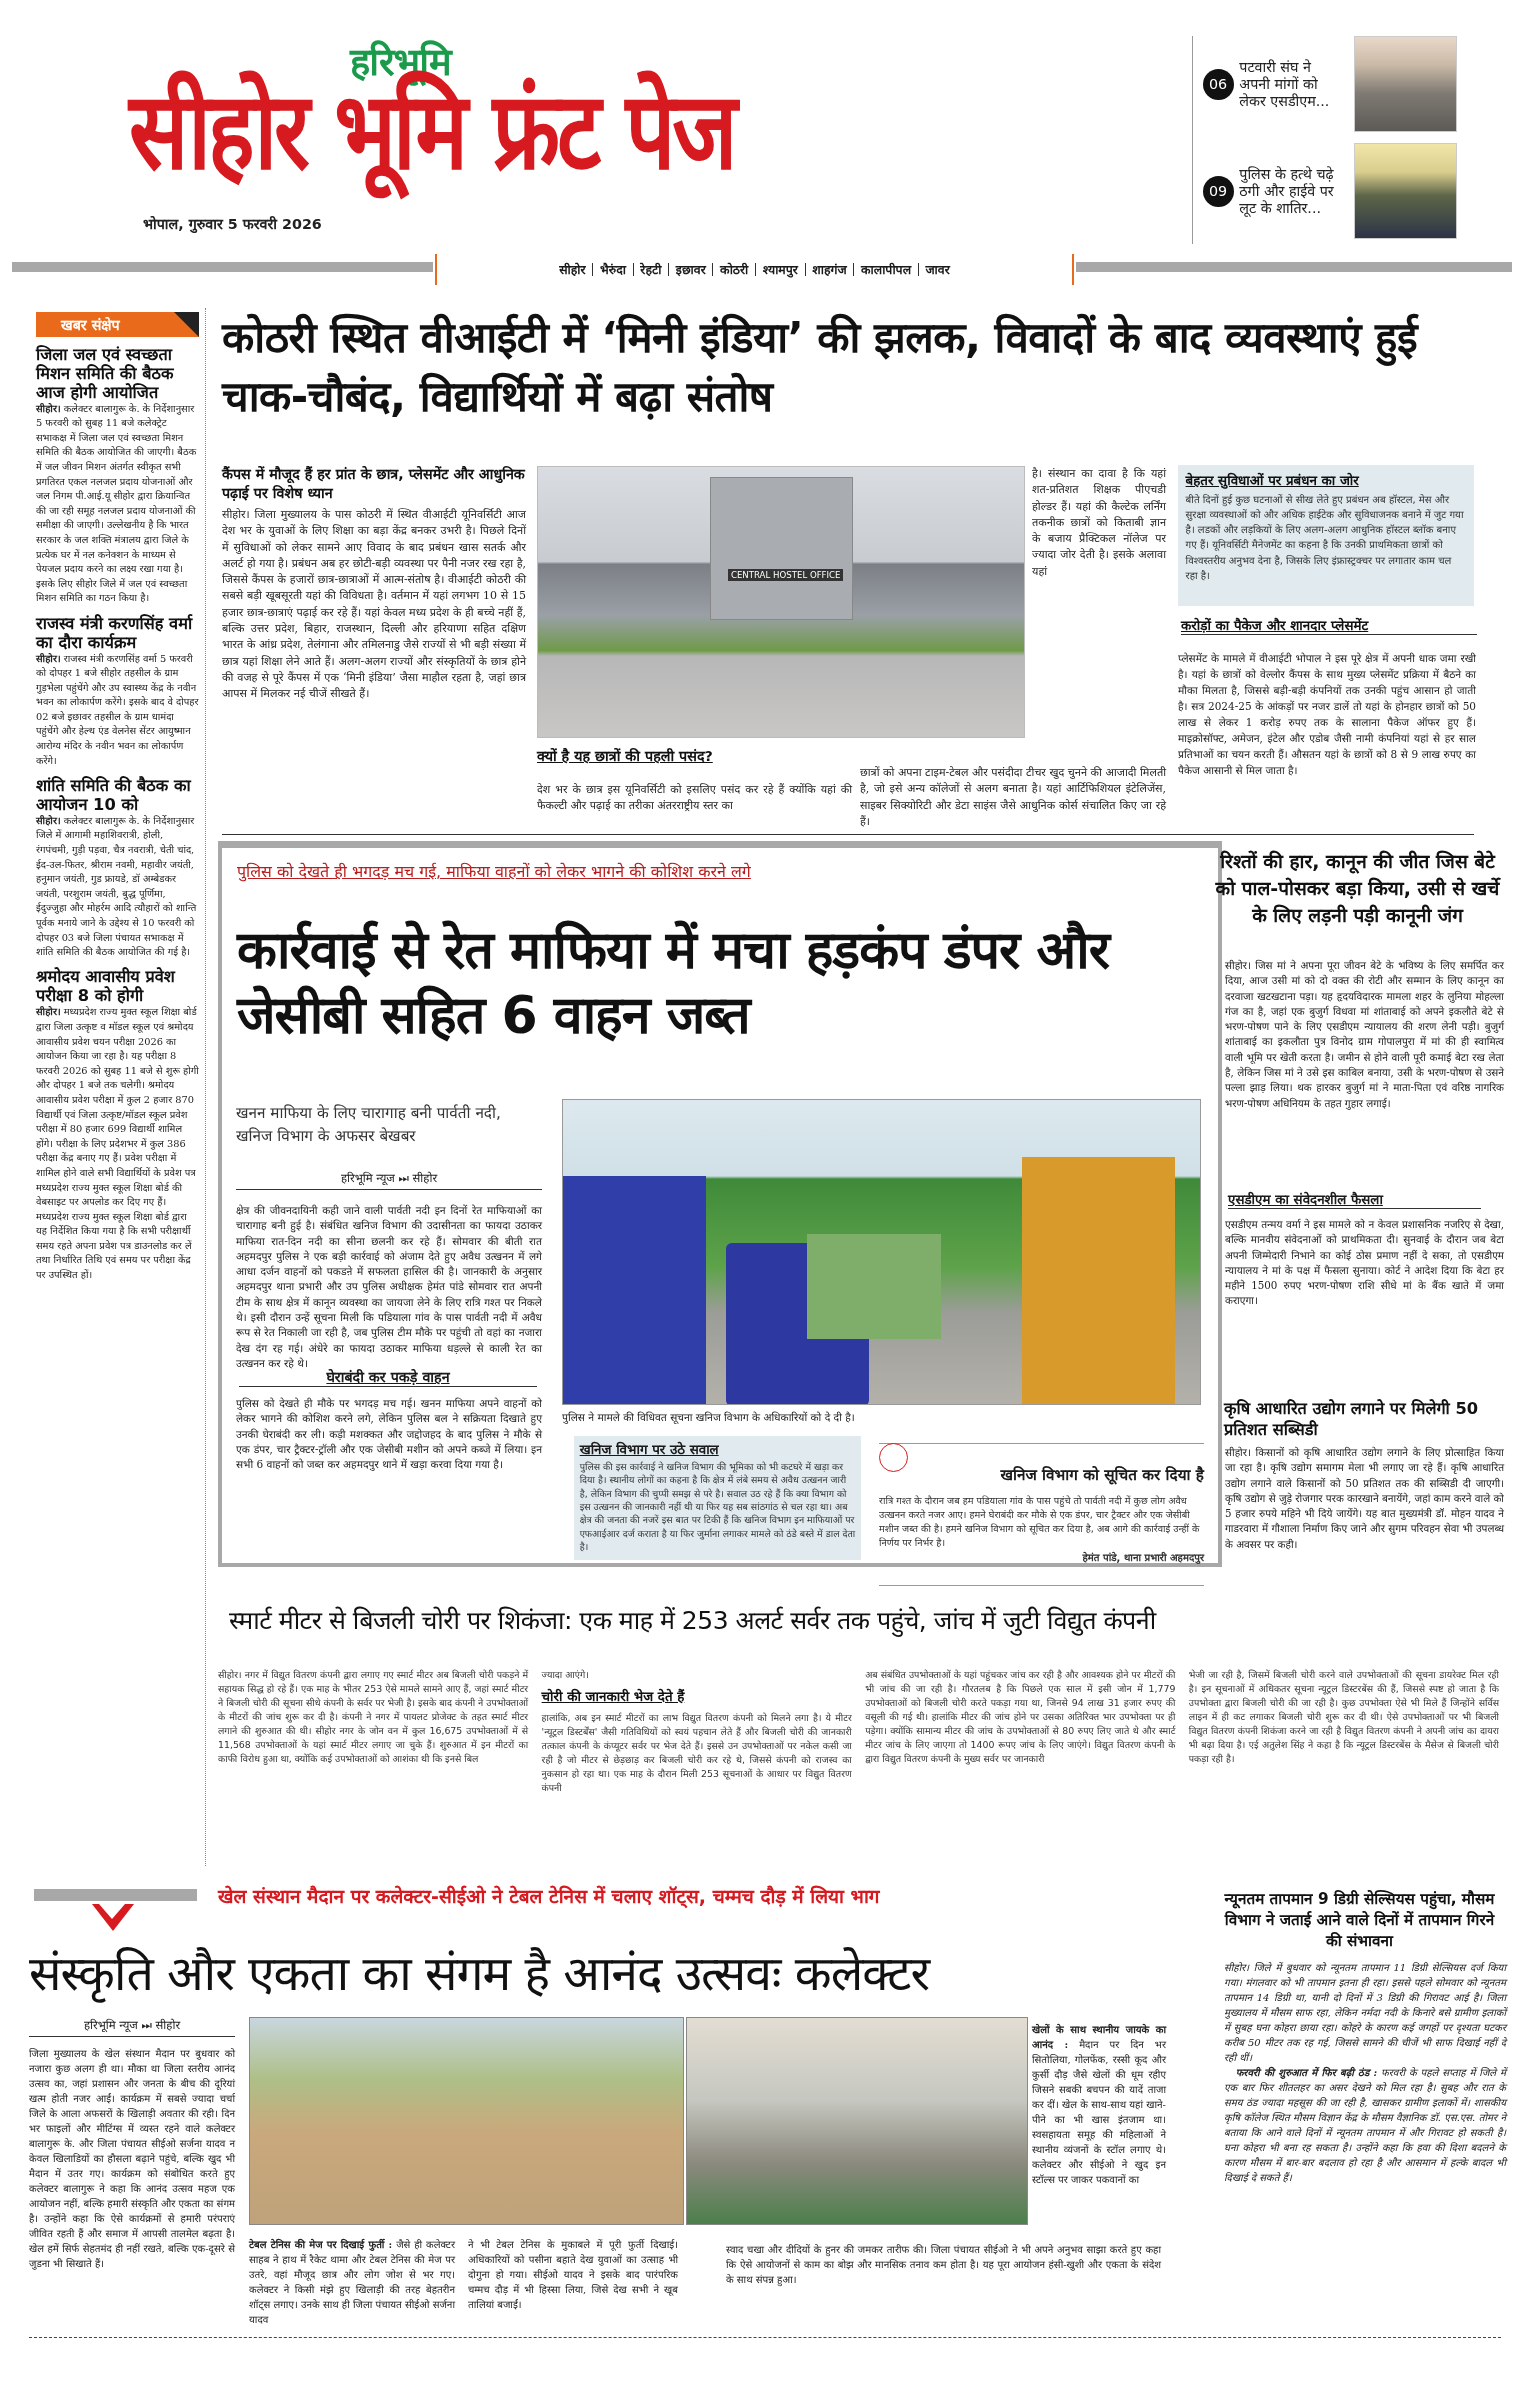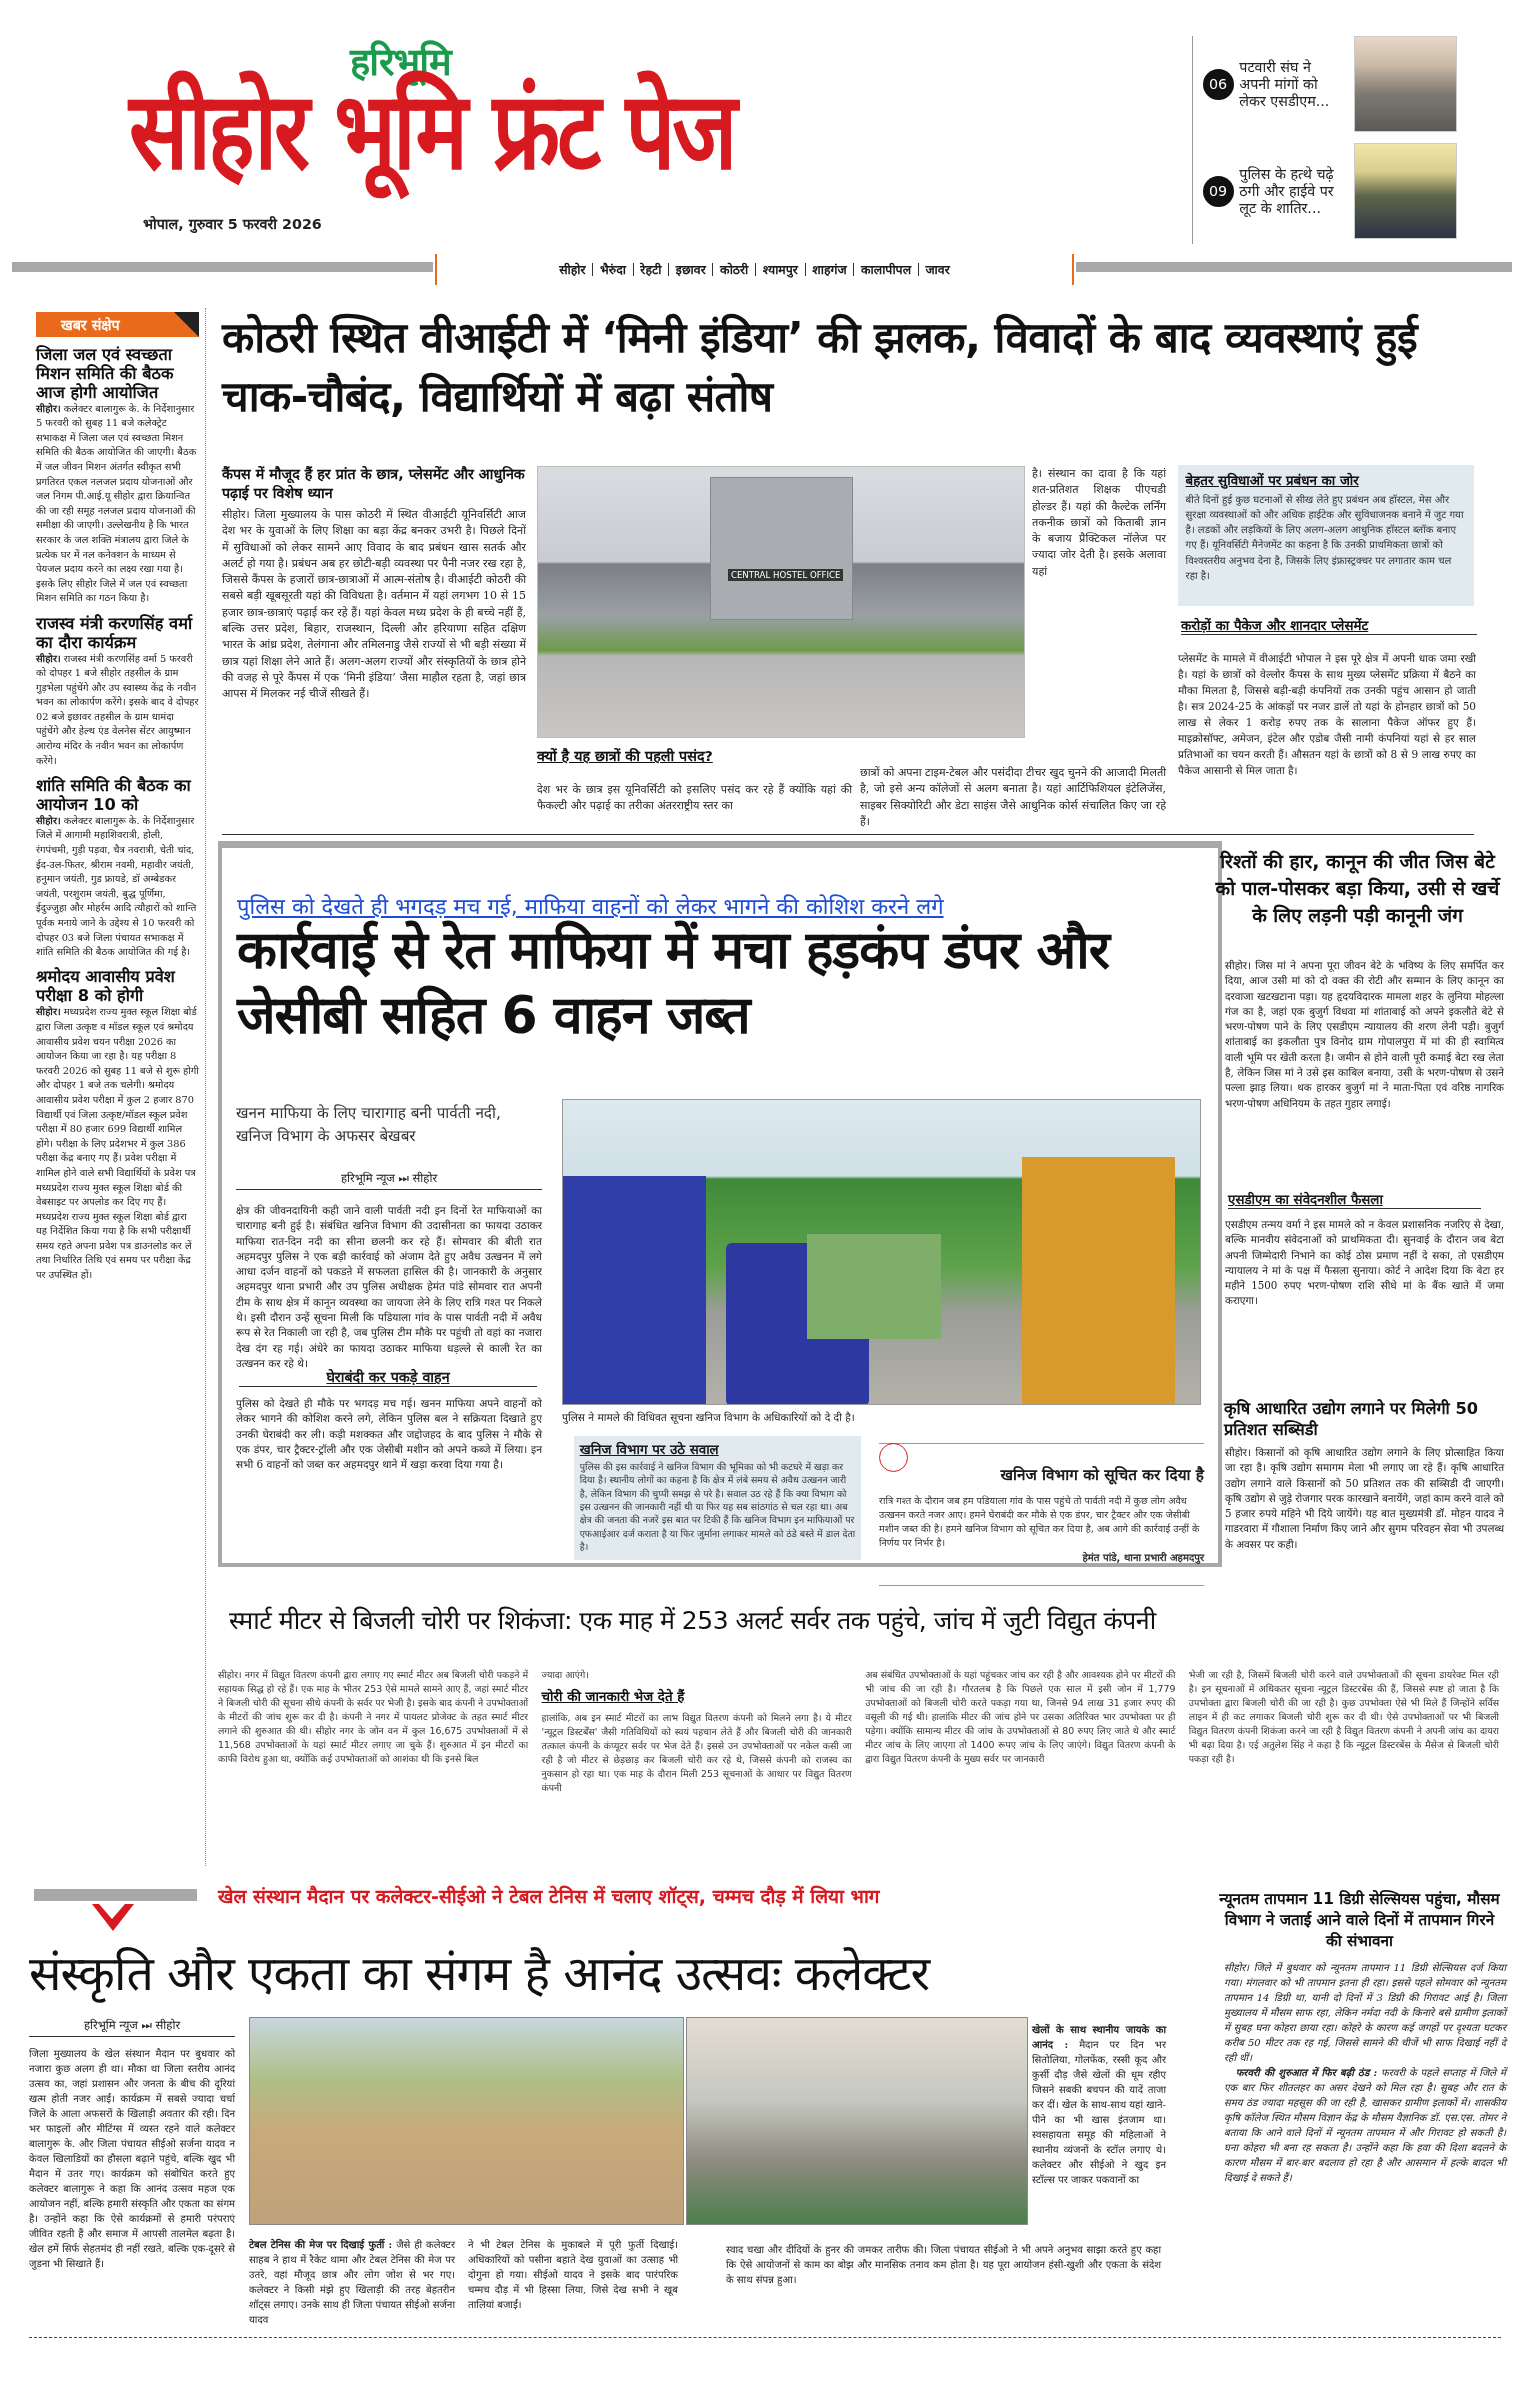--- a/index.html
+++ b/index.html
@@ -45,21 +45,21 @@
   .lead-col3b { left: 860px; top: 748px; width: 330px; }
   .sidebox { left: 1178px; top: 465px; width: 296px; height: 141px; background: #e1ebef; padding: 5.7px 7.6px; }
   .sidebox h4 { font-size: 13.4px; font-weight: bold; text-decoration: underline; color: #111; margin-bottom: 2.9px; }
   .sidebox p { font-size: 10px; line-height: 15.3px; color: #333; }
   .side-h2 { left: 1181px; top: 616px; width: 296px; font-size: 13.4px; font-weight: bold; text-decoration: underline; color: #111; border-bottom: 1px solid #333; }
   .side-body2 { left: 1178px; top: 650px; width: 298px; }
   .hr1 { left: 222px; top: 834px; width: 1252px; border-top: 1.9px solid #333; }
 
   
   .sand-box { left: 218px; top: 841px; width: 1004px; height: 726px; border: 4.8px solid #a8a8a8; border-top: 7.6px solid #a8a8a8; }
-  .sand-kicker { left: 237px; top: 860px; width: 965px; font-size: 22px; color: #1d4ed8; text-decoration: underline; margin-top: 30px; }
+  .sand-kicker { left: 237px; top: 860px; width: 965px; font-size: 16px; color: #b91c1c; text-decoration: underline; }
   .sand-head { left: 237px; top: 918px; width: 965px; font-size: 52px; font-weight: bold; line-height: 65px; color: #111; letter-spacing: -1px; }
   .sand-sub { left: 236px; top: 1102px; width: 287px; font-size: 15.3px; line-height: 23px; color: #333; }
   .byline { font-size: 11.5px; text-align: center; border-bottom: 1px solid #333; padding-bottom: 3.8px; color: #222; }
   .sand-byline { left: 236px; top: 1170px; width: 306px; }
   .sand-body { left: 236px; top: 1203px; width: 306px; }
   .sand-sh { left: 239px; top: 1367px; width: 298px; font-size: 14.3px; font-weight: bold; text-decoration: underline; border-bottom: 1px solid #333; text-align: center; }
   .sand-body2 { left: 236px; top: 1396px; width: 306px; }
   .sand-photo { left: 562px; top: 1099px; width: 639px; height: 425px; background: linear-gradient(180deg,#dde9ef 0%,#cfe0e6 25%,#3f8a3a 26%,#5ea34a 55%,#9c9d98 70%,#b3b1aa 100%); border: 1px solid #999; overflow: hidden; }
   .sand-photo .truck { position:absolute; left:0; top:143px; width:143px; height:287px; background:#2f3ea8; }
   .sand-photo .tractor { position:absolute; left:163px; top:229px; width:143px; height:191px; background:#2d39a0; border-radius: 5.7px;}
@@ -236,18 +236,18 @@
 <div class="abs au-byline byline">हरिभूमि न्यूज ⏭ सीहोर</div>
 <div class="abs au-body body-text" style="font-size:10px;line-height:15px;">जिला मुख्यालय के खेल संस्थान मैदान पर बुधवार को नजारा कुछ अलग ही था। मौका था जिला स्तरीय आनंद उत्सव का, जहां प्रशासन और जनता के बीच की दूरियां खत्म होती नजर आईं। कार्यक्रम में सबसे ज्यादा चर्चा जिले के आला अफसरों के खिलाड़ी अवतार की रही। दिन भर फाइलों और मीटिंग्स में व्यस्त रहने वाले कलेक्टर बालागुरू के. और जिला पंचायत सीईओ सर्जना यादव न केवल खिलाडियों का हौसला बढ़ाने पहुंचे, बल्कि खुद भी मैदान में उतर गए। कार्यक्रम को संबोधित करते हुए कलेक्टर बालागुरू ने कहा कि आनंद उत्सव महज एक आयोजन नहीं, बल्कि हमारी संस्कृति और एकता का संगम है। उन्होंने कहा कि ऐसे कार्यक्रमों से हमारी परंपराएं जीवित रहती हैं और समाज में आपसी तालमेल बढ़ता है। खेल हमें सिर्फ सेहतमंद ही नहीं रखते, बल्कि एक-दूसरे से जुडना भी सिखाते हैं।</div>
 <div class="abs au-photo1"></div>
 <div class="abs au-photo2"></div>
 <div class="abs au-body2 body-text" style="font-size:10px;line-height:15px;"><b>टेबल टेनिस की मेज पर दिखाई फुर्ती :</b> <span>जैसे ही कलेक्टर साहब ने हाथ में रैकेट थामा और टेबल टेनिस की मेज पर उतरे, वहां मौजूद छात्र और लोग जोश से भर गए। कलेक्टर ने किसी मंझे हुए खिलाड़ी की तरह बेहतरीन शॉट्स लगाए। उनके साथ ही जिला पंचायत सीईओ सर्जना यादव</span></div>
 <div class="abs au-body3 body-text" style="font-size:10px;line-height:15px;">ने भी टेबल टेनिस के मुकाबले में पूरी फुर्ती दिखाई। अधिकारियों को पसीना बहाते देख युवाओं का उत्साह भी दोगुना हो गया। सीईओ यादव ने इसके बाद पारंपरिक चम्मच दौड़ में भी हिस्सा लिया, जिसे देख सभी ने खूब तालियां बजाईं।</div>
 <div class="abs au-body4 body-text" style="font-size:10px;line-height:15px;"><b>खेलों के साथ स्थानीय जायके का आनंद :</b> <span>मैदान पर दिन भर सितोलिया, गोलफेंक, रस्सी कूद और कुर्सी दौड़ जैसे खेलों की धूम रहीए जिसने सबकी बचपन की यादें ताजा कर दीं। खेल के साथ-साथ यहां खाने-पीने का भी खास इंतजाम था। स्वसहायता समूह की महिलाओं ने स्थानीय व्यंजनों के स्टॉल लगाए थे। कलेक्टर और सीईओ ने खुद इन स्टॉल्स पर जाकर पकवानों का</span></div>
 <div class="abs au-body5 body-text" style="left:726px;width:435px;font-size:10px;line-height:15px;top:2242px;">स्वाद चखा और दीदियों के हुनर की जमकर तारीफ की। जिला पंचायत सीईओ ने भी अपने अनुभव साझा करते हुए कहा कि ऐसे आयोजनों से काम का बोझ और मानसिक तनाव कम होता है। यह पूरा आयोजन हंसी-खुशी और एकता के संदेश के साथ संपन्न हुआ।</div>
 <div class="abs dash" style="left:29px;top:2337px;width:1472px;"></div>
 
-<div class="abs temp-head">न्यूनतम तापमान 11 डिग्री सेल्सियस पहुंचा, मौसम विभाग ने जताई आने वाले दिनों में तापमान गिरने की संभावना</div>
+<div class="abs temp-head">न्यूनतम तापमान 9 डिग्री सेल्सियस पहुंचा, मौसम विभाग ने जताई आने वाले दिनों में तापमान गिरने की संभावना</div>
 <div class="abs temp-body body-text" style="font-size:10px;line-height:15px;font-style:italic;">
   <span>सीहोर। जिले में बुधवार को न्यूनतम तापमान 11 डिग्री सेल्सियस दर्ज किया गया। मंगलवार को भी तापमान इतना ही रहा। इससे पहले सोमवार को न्यूनतम तापमान 14 डिग्री था, यानी दो दिनों में 3 डिग्री की गिरावट आई है। जिला मुख्यालय में मौसम साफ रहा, लेकिन नर्मदा नदी के किनारे बसे ग्रामीण इलाकों में सुबह घना कोहरा छाया रहा। कोहरे के कारण कई जगहों पर दृश्यता घटकर करीब 50 मीटर तक रह गई, जिससे सामने की चीजें भी साफ दिखाई नहीं दे रही थीं।</span><br>
   &nbsp;&nbsp;&nbsp;<b>फरवरी की शुरुआत में फिर बढ़ी ठंड :</b> <span>फरवरी के पहले सप्ताह में जिले में एक बार फिर शीतलहर का असर देखने को मिल रहा है। सुबह और रात के समय ठंड ज्यादा महसूस की जा रही है, खासकर ग्रामीण इलाकों में। शासकीय कृषि कॉलेज स्थित मौसम विज्ञान केंद्र के मौसम वैज्ञानिक डॉ. एस.एस. तोमर ने बताया कि आने वाले दिनों में न्यूनतम तापमान में और गिरावट हो सकती है। घना कोहरा भी बना रह सकता है। उन्होंने कहा कि हवा की दिशा बदलने के कारण मौसम में बार-बार बदलाव हो रहा है और आसमान में हल्के बादल भी दिखाई दे सकते हैं।</span>
 </div>
 
 
 </body></html>

